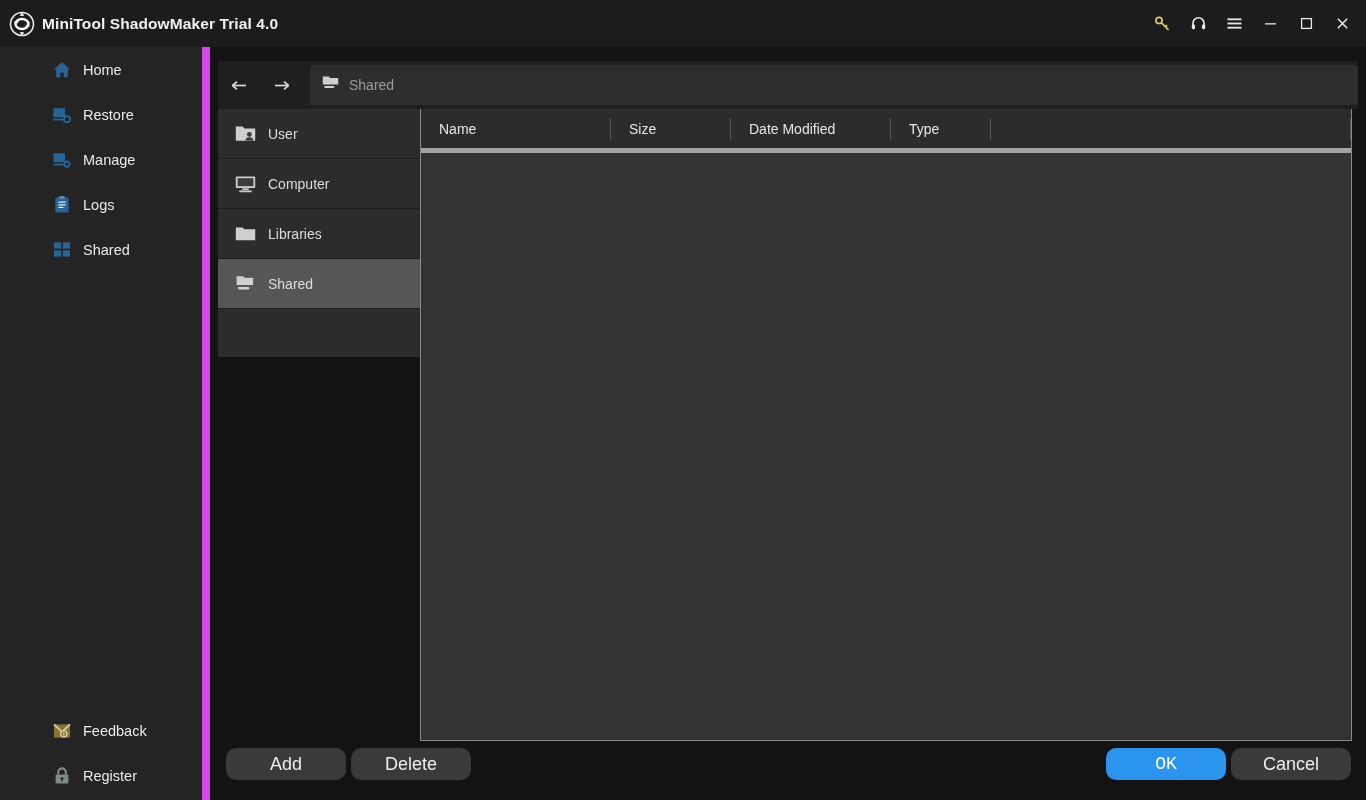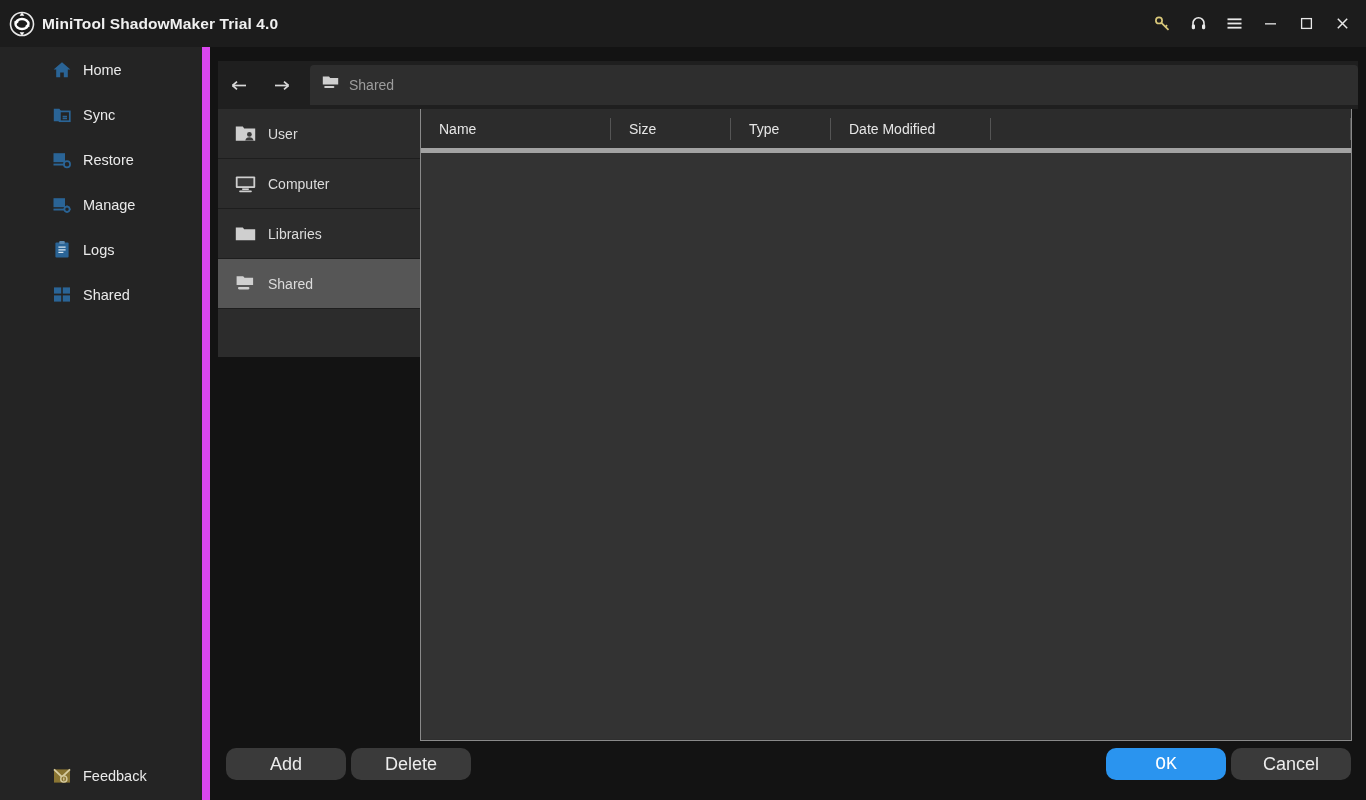--- a/index.html
+++ b/index.html
@@ -176,30 +176,20 @@
     <div class="side-item" style="margin-top:0;">
       <span class="ic">
         <svg width="20" height="20" viewBox="0 0 20 20">
           <path d="M10 2.2 L18.4 9.6 H15.8 V17.3 H11.8 V12.6 H8.2 V17.3 H4.2 V9.6 H1.6 Z" fill="#2a6496"></path>
         </svg>
       </span>
       <span class="lbl">Home</span>
     </div>
 
 
-    <div class="side-item">
-      <span class="ic">
-        <svg width="20" height="20" viewBox="0 0 20 20">
-          <path d="M1.8 3.8 h5.6 l1.2 1.6 v10.8 h-6.8 z" fill="#2a6496"></path>
-          <rect x="7.6" y="6.4" width="10.2" height="9.8" fill="none" stroke="#2a6496" stroke-width="1.7"></rect>
-          <path d="M10.6 11.4 h4.4 M10.6 13.6 h4.4" stroke="#2a6496" stroke-width="1.5"></path>
-        </svg>
-      </span>
-      <span class="lbl">Sync</span>
-    </div>
 
     <div class="side-item">
       <span class="ic">
         <svg width="20" height="20" viewBox="0 0 20 20">
           <rect x="1.5" y="3.2" width="11.5" height="9" fill="#2a6496"></rect>
           <rect x="1.5" y="13.6" width="11.5" height="1.9" fill="#2a6496"></rect>
           <circle cx="15" cy="14.2" r="3.1" fill="none" stroke="#2a6496" stroke-width="1.7"></circle>
         </svg>
       </span>
       <span class="lbl">Restore</span>
@@ -245,20 +235,31 @@
         <span class="ic">
           <svg width="20" height="20" viewBox="0 0 20 20">
             <rect x="2" y="3.4" width="16" height="13.2" fill="#8a7533"></rect>
             <path d="M2 3.4 L10 11 L18 3.4" fill="none" stroke="#d6cba0" stroke-width="1.8"></path>
             <circle cx="11.8" cy="13" r="3.1" fill="#8a7533" stroke="#d6cba0" stroke-width="1.4"></circle>
             <path d="M11.8 11.4 v3.2" stroke="#d6cba0" stroke-width="1.3"></path>
           </svg>
         </span>
         <span class="lbl">Feedback</span>
       </div>
+      <div class="side-item">
+        <span class="ic">
+          <svg width="20" height="20" viewBox="0 0 20 20">
+            <path d="M6.2 8.6 V6.2 a3.8 3.8 0 0 1 7.6 0 V8.6" fill="none" stroke="#7e8a83" stroke-width="2.1"></path>
+            <rect x="3.6" y="8.4" width="12.8" height="9" rx="1.2" fill="#7e8a83"></rect>
+            <circle cx="10" cy="12.4" r="1.5" fill="#232b28"></circle>
+            <rect x="9.3" y="12.6" width="1.4" height="2.8" fill="#232b28"></rect>
+          </svg>
+        </span>
+        <span class="lbl">Register</span>
+      </div>
     </div>
   </div>
 
   <div class="dialog">
 
     <div class="addrbar">
       <div class="nav-btn">
         <svg width="19" height="15" viewBox="0 0 19 15">
           <path d="M2.5 7.5 H16" stroke="#d8d8d8" stroke-width="1.7"></path>
           <path d="M2.5 7.5 L7 3.6 M2.5 7.5 L7 11.4" stroke="#d8d8d8" stroke-width="1.7" fill="none"></path>
@@ -326,25 +327,25 @@
     </div>
 
     <div class="filelist">
       <div class="fl-head">
         <div class="fl-col" style="width:190px;">
           <span>Name</span>
         </div>
         <div class="fl-col" style="width:120px;">
           <span>Size</span>
         </div>
+        <div class="fl-col" style="width:160px;">
+          <span>Date Modified</span>
+        </div>
         <div class="fl-col" style="width:100px;">
           <span>Type</span>
-        </div>
-        <div class="fl-col" style="width:160px;">
-          <span>Date Modified</span>
         </div>
         <div class="fl-col" style="width:360px;">
           <span></span>
         </div>
       </div>
       <div class="fl-body"></div>
     </div>
 
     <div class="footer">
       <div class="btn" style="left:16px; bottom:20px; width:120px;">Add</div>

